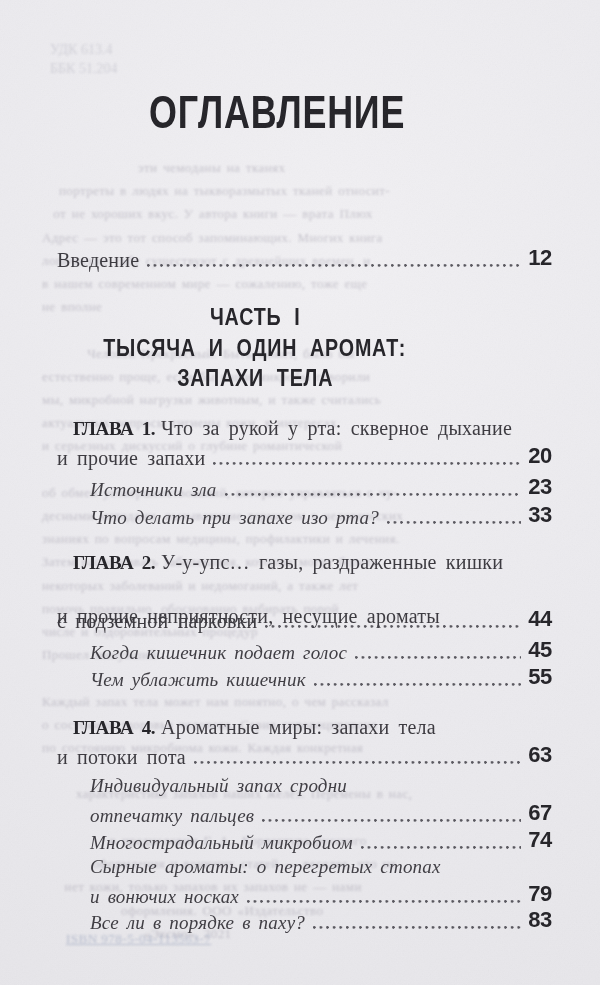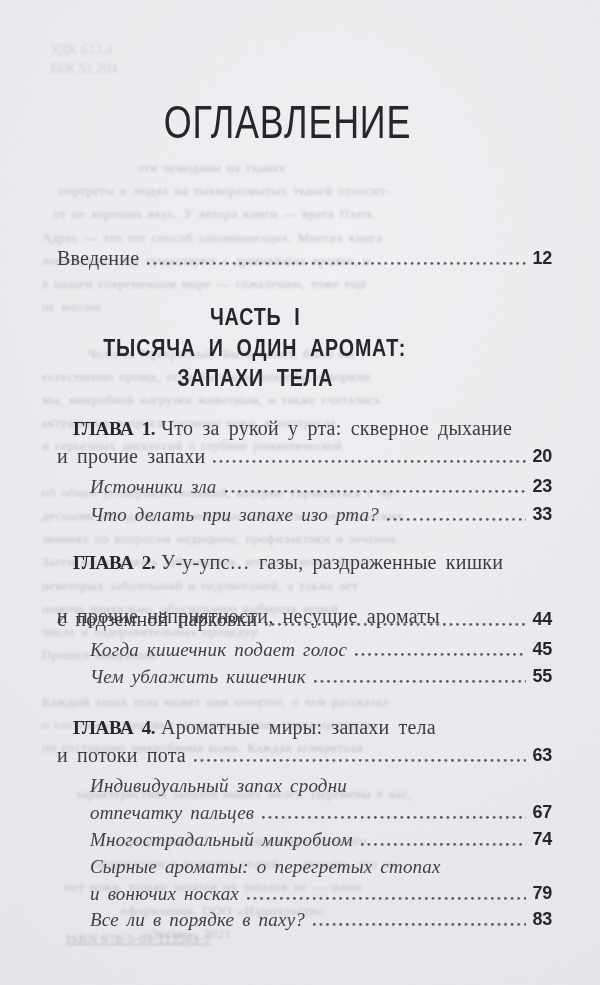--- a/index.html
+++ b/index.html
@@ -27,22 +27,22 @@
   .ghost-link{
     position:absolute;left:66px;top:931px;
     font-size:13px;color:rgba(142,155,184,0.55);
     text-decoration:underline;filter:blur(0.8px);letter-spacing:0.5px;
   }
   
   .content{position:absolute;inset:0;z-index:2;}
   .cond{display:inline-block;transform:scaleX(0.78);transform-origin:center;}
   .title{
     position:absolute;top:86px;left:0;width:520px;padding-left:30px;box-sizing:border-box;
-    margin:12px;text-align:center;
-    font-family:"Liberation Sans", sans-serif;font-weight:400;
+    margin:2px;text-align:center;
+    font-family:"Liberation Sans", sans-serif;font-weight:700;
     font-size:46px;line-height:48px;letter-spacing:1px;color:#232227;
   }
   .part{
     position:absolute;top:302px;left:0;width:480px;padding-left:30px;box-sizing:border-box;
     text-align:center;font-family:"Liberation Sans", sans-serif;font-weight:700;
     font-size:24px;line-height:30.5px;color:#232227;
   }
   .part .cond{transform:scaleX(0.82);letter-spacing:1px;word-spacing:8px;}
   .row{
     position:absolute;left:57px;right:48px;
@@ -60,21 +60,21 @@
     margin-right:6px;white-space:nowrap;line-height:1.1;margin-left:16px;
   }
   .dots{
     flex:1 1 auto;height:5px;align-self:flex-end;
     margin:0 7px 3px 8px;
     background-image:radial-gradient(circle at 1.3px 2.4px, rgba(62,60,68,0.85) 1.05px, rgba(0,0,0,0) 1.6px);
     background-size:6.6px 5px;background-repeat:repeat-x;
   }
   .num{
     font-family:"Liberation Sans", sans-serif;font-weight:700;
-    font-size:18px;letter-spacing:-0.3px;color:#232227;
+    font-size:22px;letter-spacing:-0.3px;color:#232227;
     line-height:1;margin-bottom:2px;white-space:nowrap;
   }
   .grain{position:absolute;inset:0;z-index:3;pointer-events:none;}
 </style>
 </head>
 <body>
 
 <div class="page">
 
   <div class="ghost">

